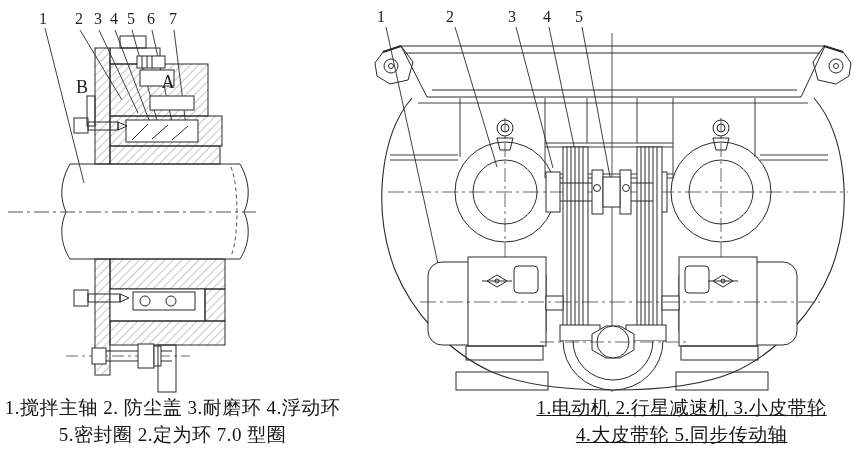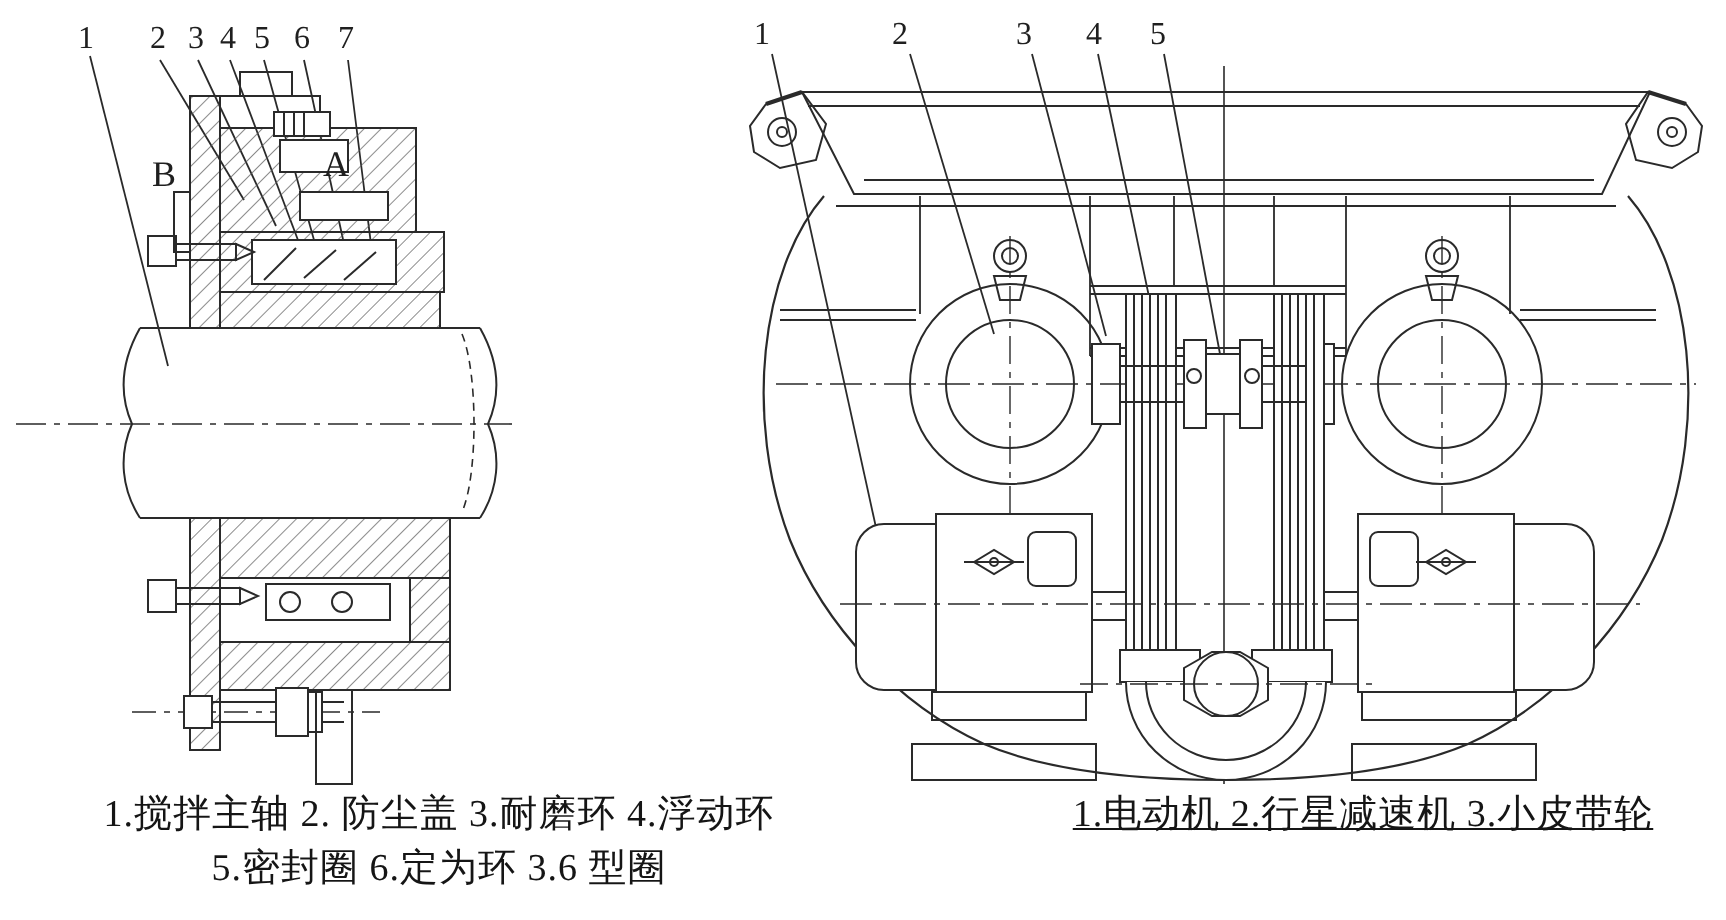--- a/index.html
+++ b/index.html
@@ -5,21 +5,21 @@
   html,body{margin:0;padding:0;background:#fff;}
   .stage{
     position:relative;width:863px;height:460px;background:#fff;overflow:hidden;
     font-family:"Liberation Serif","DejaVu Serif",serif;color:#1b1b1b;
   }
   .stage svg{position:absolute;left:0;top:0;}
   .caption{
     position:absolute;text-align:center;font-size:19px;line-height:27px;
     color:#151515;letter-spacing:0.5px;white-space:nowrap;
   }
-  .caption-left{left:0;top:394px;width:345px;margin-left:47px;}
+  .caption-left{left:0;top:394px;width:345px;}
   .caption-right{left:500px;top:394px;width:363px;text-decoration:underline;}
   text{fill:#1f1f1f;font-family:"Liberation Serif","DejaVu Serif",serif;}
 </style>
 </head>
 <body>
 
 <div class="stage">
 
 <svg width="863" height="460" viewBox="0 0 863 460">
   <defs>
@@ -267,19 +267,20 @@
       <text x="450" y="22">2</text>
       <text x="512" y="22">3</text>
       <text x="547" y="22">4</text>
       <text x="579" y="22">5</text>
     </g>
   </g>
 </svg>
 
   <div class="caption caption-left">
     <div>1.搅拌主轴 2. 防尘盖 3.耐磨环 4.浮动环</div>
-    <div>5.密封圈 6.定为环 3.6 型圈</div>
+    <div>5.密封圈 2.定为环 7.0 型圈</div>
   </div>
   <div class="caption caption-right">
     <div>1.电动机 2.行星减速机 3.小皮带轮</div>
+    <div>4.大皮带轮 5.同步传动轴</div>
   </div>
 
 </div>
 
 </body></html>

